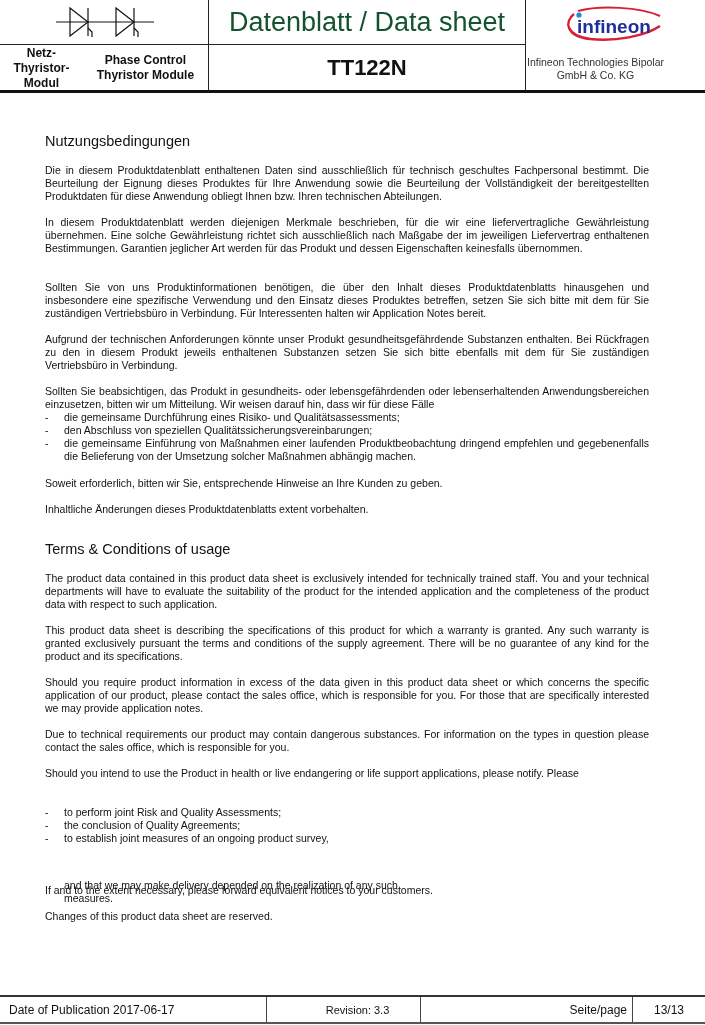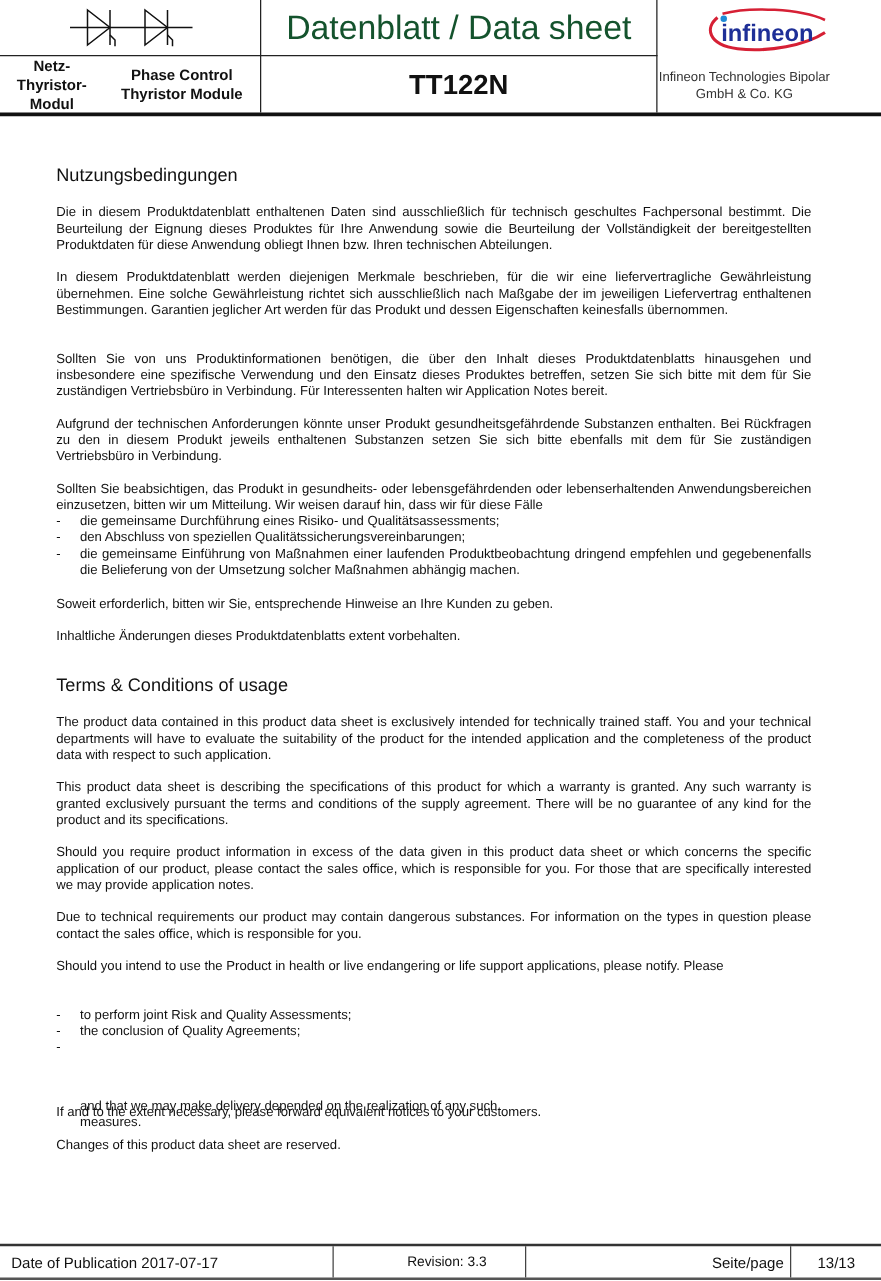--- a/index.html
+++ b/index.html
@@ -92,32 +92,32 @@
 <p class="para" style="top:572px;">The product data contained in this product data sheet is exclusively intended for technically trained staff. You and your technical departments will have to evaluate the suitability of the product for the intended application and the completeness of the product data with respect to such application.</p>
 <p class="para" style="top:624px;">This product data sheet is describing the specifications of this product for which a warranty is granted. Any such warranty is granted exclusively pursuant the terms and conditions of the supply agreement. There will be no guarantee of any kind for the product and its specifications.</p>
 <p class="para" style="top:676px;">Should you require product information in excess of the data given in this product data sheet or which concerns the specific application of our product, please contact the sales office, which is responsible for you. For those that are specifically interested we may provide application notes.</p>
 <p class="para" style="top:728px;">Due to technical requirements our product may contain dangerous substances. For information on the types in question please contact the sales office, which is responsible for you.</p>
 <div class="para" style="top:767px;font-size:10.5px;line-height:13px;">
   <div>Should you intend to use the Product in health or live endangering or life support applications, please notify.  Please</div>
 </div>
 <ul class="list para" style="top:806px;">
   <li><span class="dash">-</span><span>to perform joint Risk and Quality Assessments;</span></li>
   <li><span class="dash">-</span><span>the conclusion of Quality Agreements;</span></li>
-  <li><span class="dash">-</span></li>
+  <li><span class="dash">-</span><span>to establish joint measures of an ongoing product survey,</span></li>
 </ul>
 <div class="para ind" style="top:879px;">
   <div>and that we may make delivery depended on the realization of any such</div>
   <div>measures.</div>
 </div>
 <p class="para" style="top:884px;">If and to the extent necessary, please forward equivalent notices to your customers.</p>
 <p class="para" style="top:910px;">Changes of this product data sheet are reserved.</p>
 
 <div class="ftr">
   <div class="top"></div>
   <div class="bot"></div>
   <div class="v" style="left:266px;"></div>
   <div class="v" style="left:420px;"></div>
   <div class="v" style="left:632px;"></div>
-  <div class="cell" style="left:9px;width:255px;">Date of Publication  2017-07-17</div>
+  <div class="cell" style="left:9px;width:255px;">Date of Publication  2017-06-17</div>
   <div class="cell" style="left:281px;width:153px;justify-content:center;font-size:11px;">Revision: 3.3</div>
   <div class="cell" style="left:421px;width:206px;justify-content:flex-end;">Seite/page</div>
   <div class="cell" style="left:633px;width:72px;justify-content:center;">13/13</div>
 </div>
 
 </body></html>

